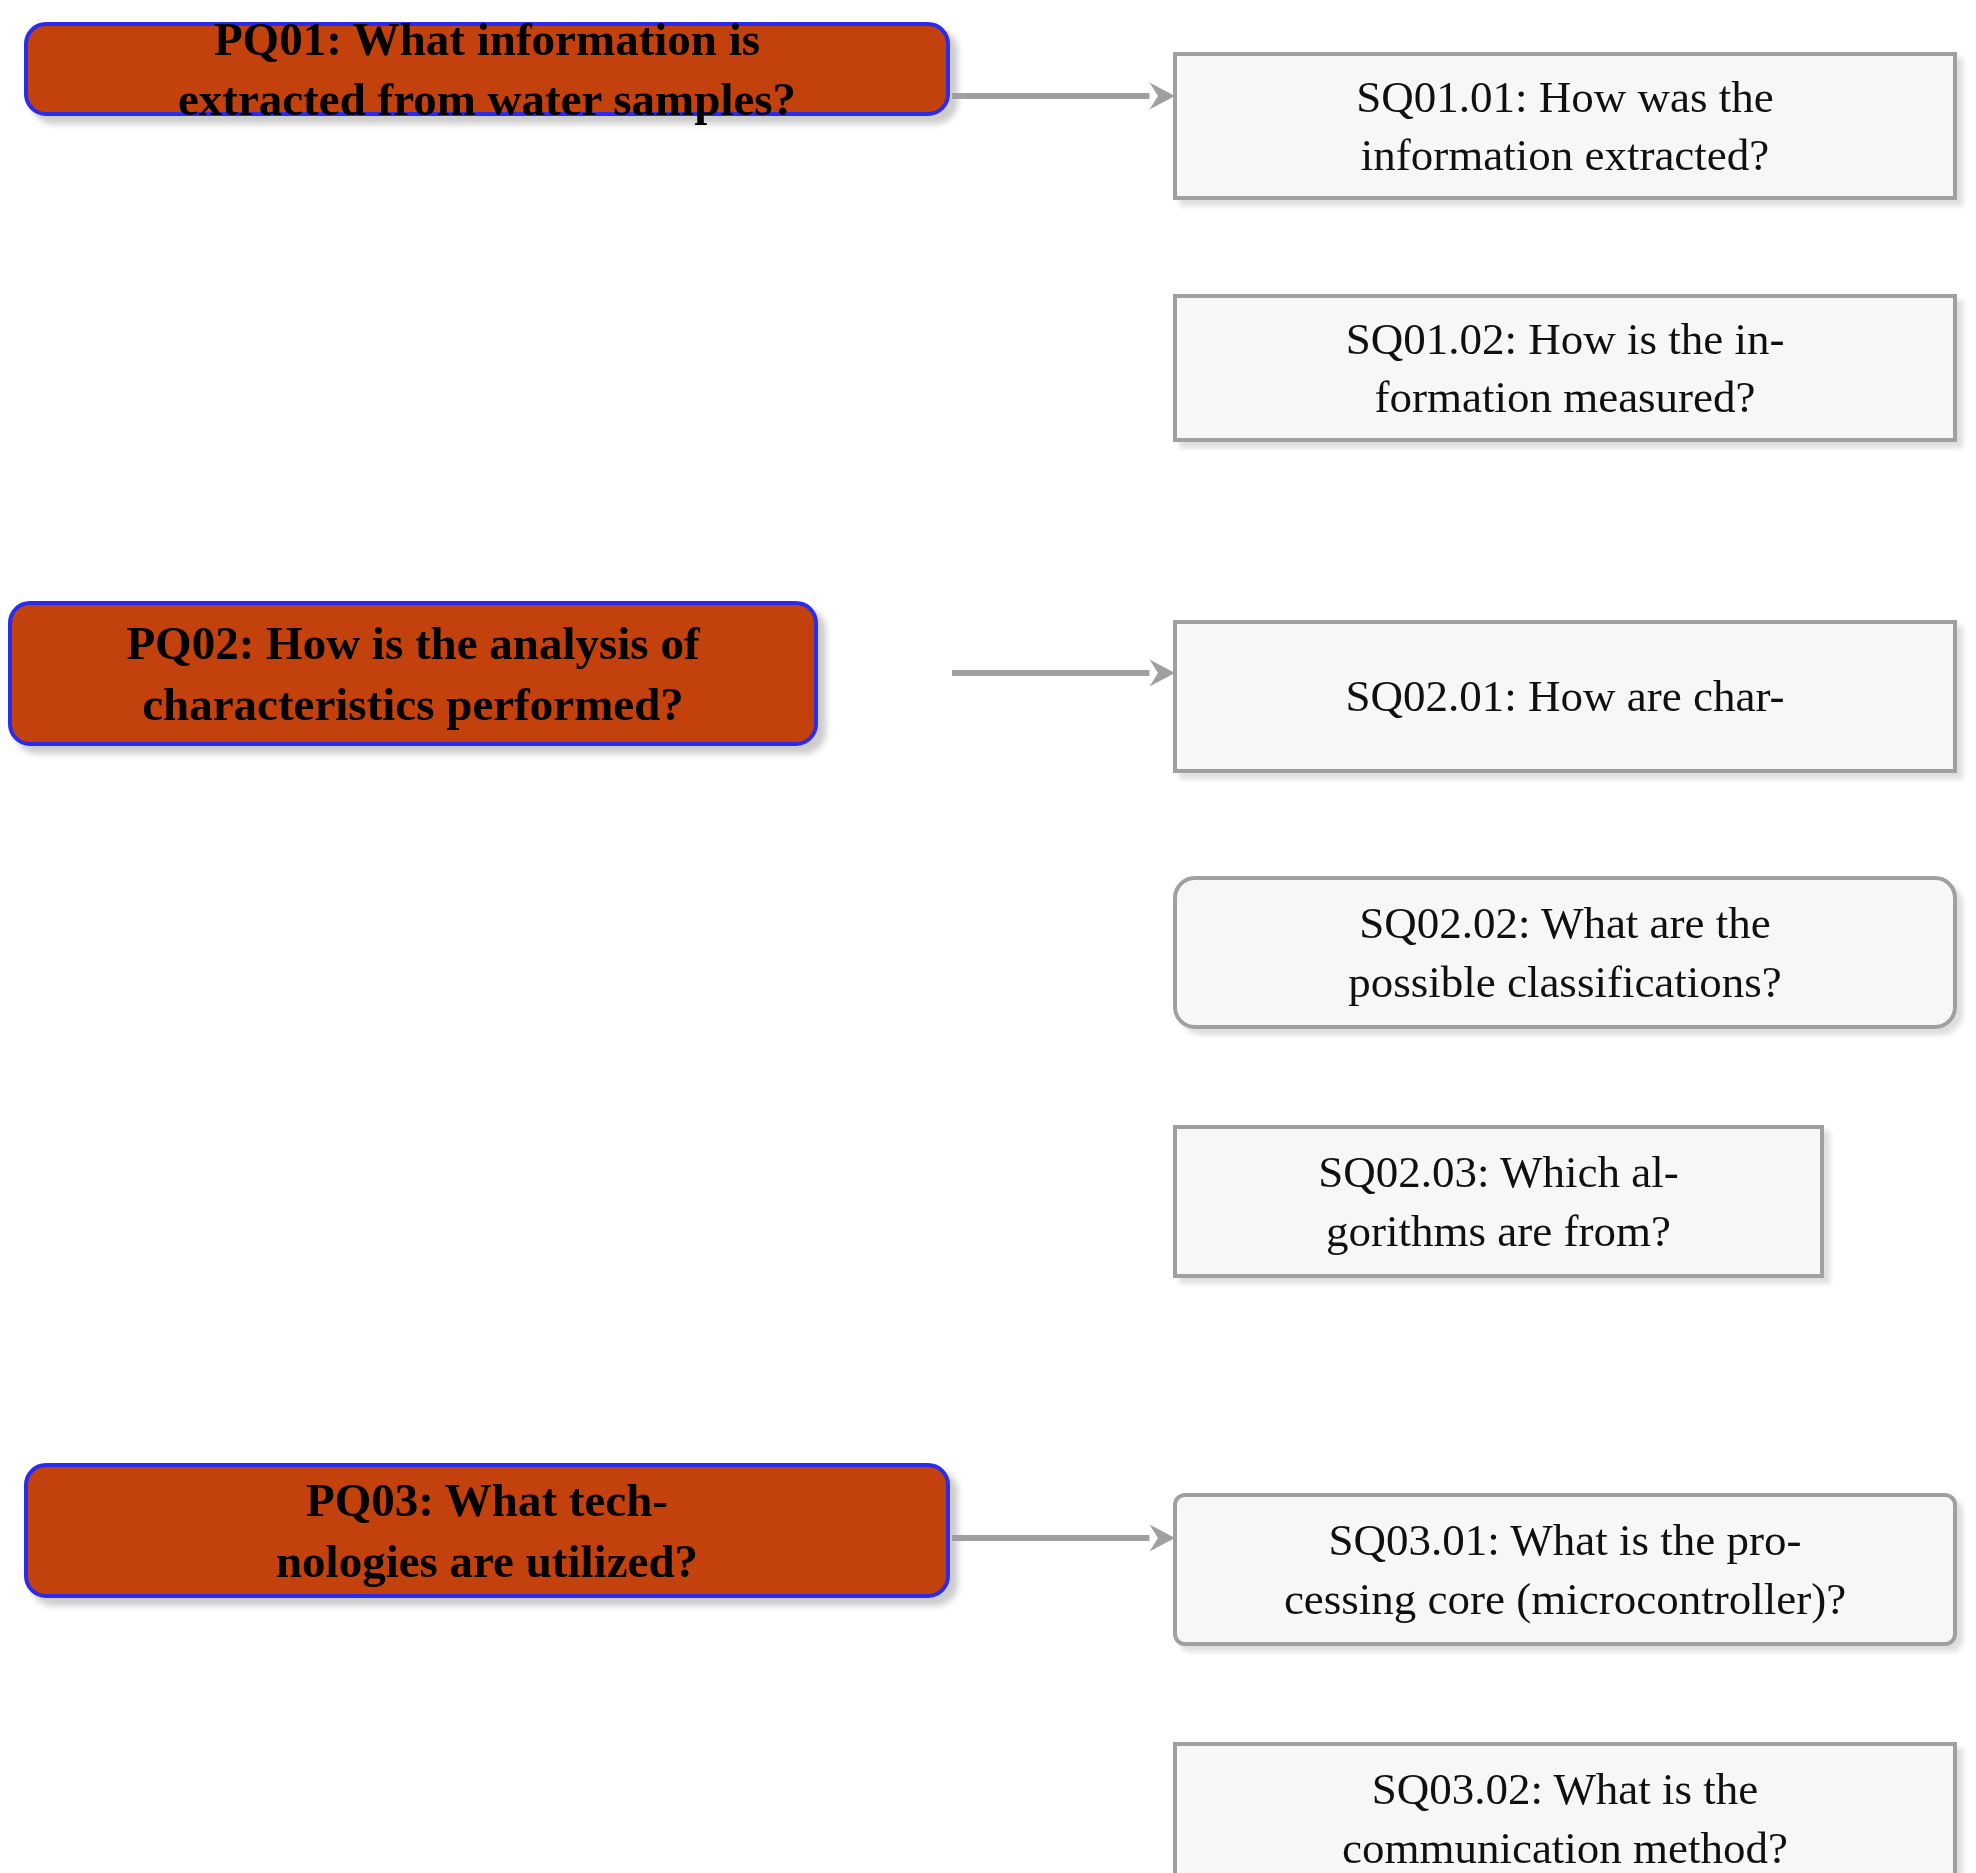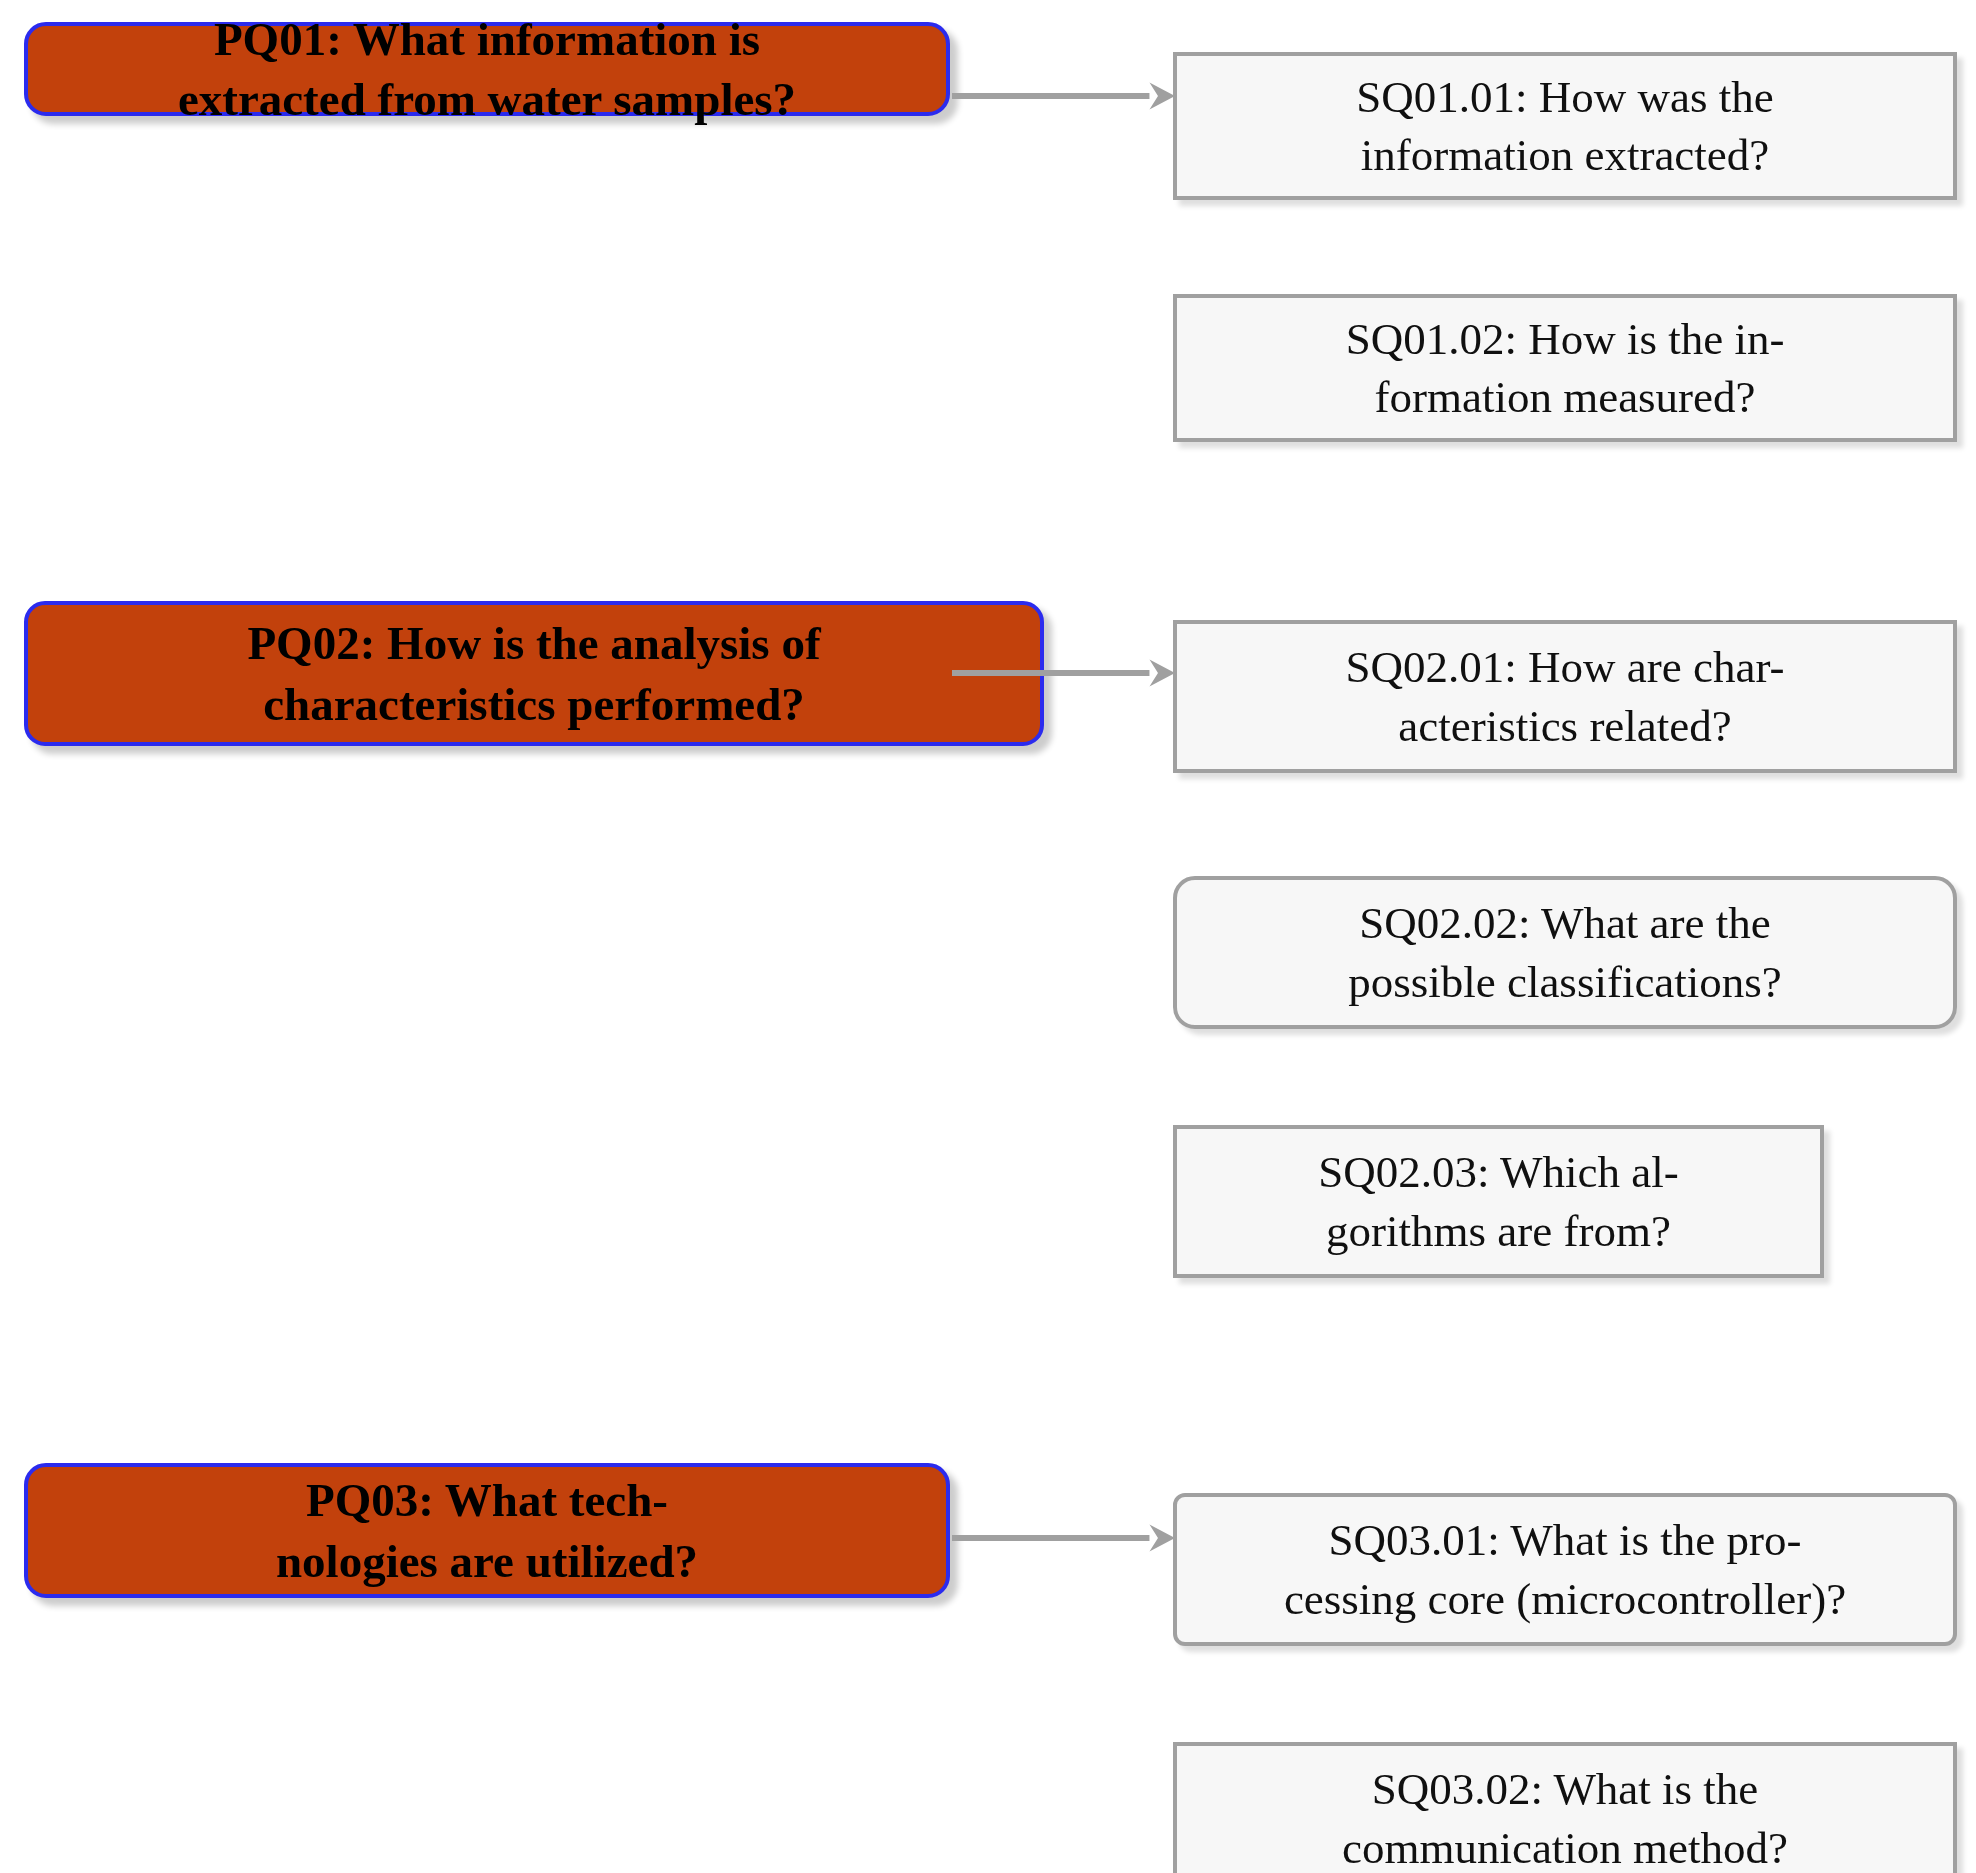--- a/index.html
+++ b/index.html
@@ -105,38 +105,37 @@
     </span>
   </div>
 
   <div class="sq-node" style="left:1173px; top:264px; width:784px; height:148px;">
     <span class="sq-text">
       <span class="line-break">SQ01.02:  How is the in-</span>
       <span class="line-break">formation measured?</span>
     </span>
   </div>
 
-  <div class="pq-node" style="left:24px; top:601px; width:1020px; height:145px;border-radius:21px;">
+  <div class="pq-node" style="left:8px; top:601px; width:810px; height:145px;">
     <span class="pq-text">
       <span class="line-break">PQ02:  How is the analysis of</span>
       <span class="line-break">characteristics performed?</span>
     </span>
   </div>
 
   <div class="arrow" style="left:952px; top:656px; width:223px;">
     <svg viewBox="0 0 262 40" preserveAspectRatio="none">
       <line x1="0" y1="20" x2="232" y2="20" stroke="#a0a0a0" stroke-width="7"></line>
       <polygon points="232,4 262,20 232,36 242,20" fill="#a0a0a0"></polygon>
     </svg>
   </div>
 
   <div class="sq-node" style="left:1173px; top:590px; width:784px; height:153px;">
     <span class="sq-text">
       <span class="line-break">SQ02.01:  How are char-</span>
-      <span class="line-break">acteristics related?</span>
     </span>
   </div>
 
   <div class="sq-node" style="left:1173px; top:846px; width:784px; height:153px;border-radius:22px;">
     <span class="sq-text">
       <span class="line-break">SQ02.02:  What are the</span>
       <span class="line-break">possible classifications?</span>
     </span>
   </div>
 

